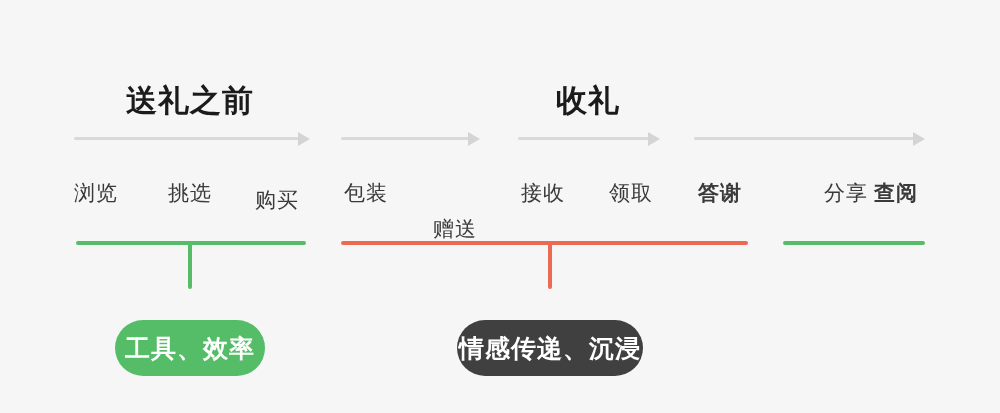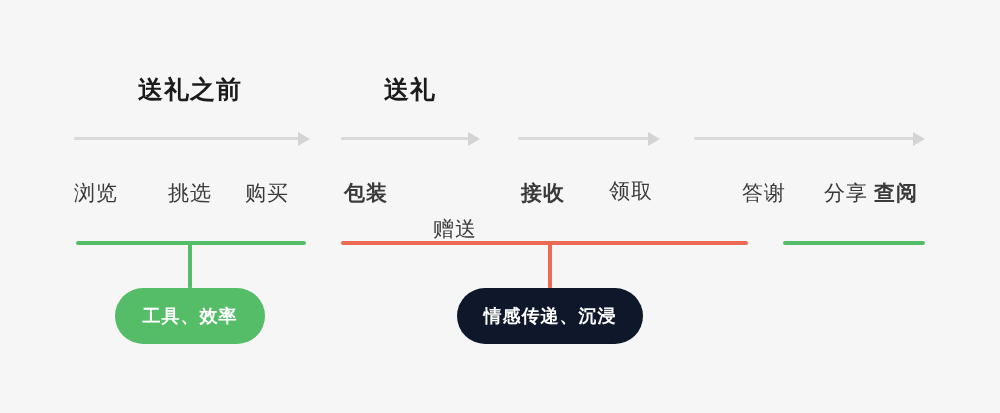--- a/index.html
+++ b/index.html
@@ -16,22 +16,22 @@
   #canvas {
     position: relative;
     width: 1000px;
     height: 413px;
     background: #f6f6f6;
   }
 
   
   .phase-title {
     position: absolute;
-    top: 72px;
-    font-size: 25px;
+    top: 84px;
+    font-size: 31px;
     font-weight: bold;
     color: #1b1b1b;
     text-align: center;
     letter-spacing: 1px;
     white-space: nowrap;
     transform: translateX(-50%);
     line-height: 34px;
   }
 
   
@@ -87,71 +87,72 @@
 
   
   .pill {
     position: absolute;
     height: 56px;
     border-radius: 28px;
     display: flex;
     align-items: center;
     justify-content: center;
     color: #ffffff;
-    font-size: 18px;
+    font-size: 25px;
     font-weight: bold;
     letter-spacing: 1px;
     white-space: nowrap;
     transform: translateX(-50%);
+    margin-top: 32px;
   }
 </style>
 </head>
 <body>
 
 <div id="canvas">
 
   <div class="phase-title" style="left:190px;">送礼之前</div>
-  <div class="phase-title" style="left:410px;">送礼</div>
+  <div class="phase-title" style="left:588px;">收礼</div>
 
   <div class="arrow" style="left:74px;  width:236px;">
     <div class="shaft"></div>
     <div class="head"></div>
   </div>
   <div class="arrow" style="left:341px; width:139px;">
     <div class="shaft"></div>
     <div class="head"></div>
   </div>
   <div class="arrow" style="left:518px; width:142px;">
     <div class="shaft"></div>
     <div class="head"></div>
   </div>
   <div class="arrow" style="left:694px; width:231px;">
     <div class="shaft"></div>
     <div class="head"></div>
   </div>
 
   <div class="step-label" style="left:96px;">浏览</div>
   <div class="step-label" style="left:190px;">挑选</div>
-  <div class="step-label" style="left:267px;">购买</div>
-  <div class="step-label" style="left:366px;font-weight:bold;">包装</div>
+  <div class="step-label" style="left:277px;margin-top:7px;">购买</div>
+  <div class="step-label" style="left:366px;">包装</div>
   <div class="step-label" style="left:455px;margin-top:36px;">赠送</div>
-  <div class="step-label" style="left:543px;font-weight:bold;">接收</div>
-  <div class="step-label" style="left:631px;font-family:Liberation Mono, monospace;">领取</div>
-  <div class="step-label" style="left:764px;">答谢</div>
+  <div class="step-label" style="left:543px;">接收</div>
+  <div class="step-label" style="left:631px;">领取</div>
+  <div class="step-label" style="left:720px;font-weight:bold;">答谢</div>
   <div class="step-label" style="left:846px;">分享</div>
   <div class="step-label" style="left:896px;font-weight:bold;">查阅</div>
 
   <div class="bracket-bar" style="left:76px;  top:241px; width:230px; background:#55bd68;"></div>
   <div class="bracket-stem" style="left:188px; top:243px; height:46px;  background:#55bd68;"></div>
 
   <div class="bracket-bar" style="left:341px; top:241px; width:407px; background:#ec6a52;"></div>
   <div class="bracket-stem" style="left:548px; top:243px; height:46px;  background:#ec6a52;"></div>
 
   <div class="bracket-bar" style="left:783px; top:241px; width:142px; background:#55bd68;"></div>
 
   <div class="pill" style="left:190px; top:288px; width:150px; background:#55bd68;">
     <span>工具、效率</span>
   </div>
-  <div class="pill" style="left:550px; top:288px; width:186px; background:#0f172a;">
+  <div class="pill" style="left:550px; top:288px; width:186px; background:#404040;">
     <span>情感传递、沉浸</span>
   </div>
 
 </div>
 
 </body></html>

